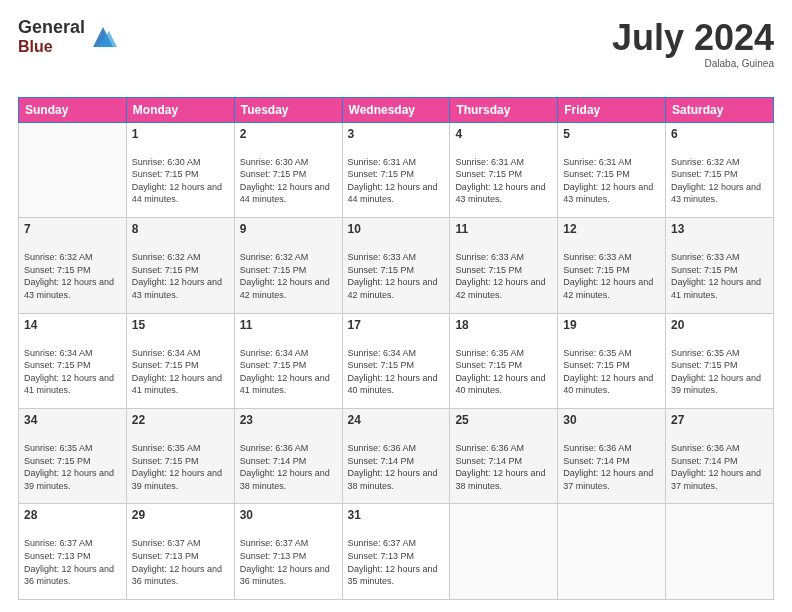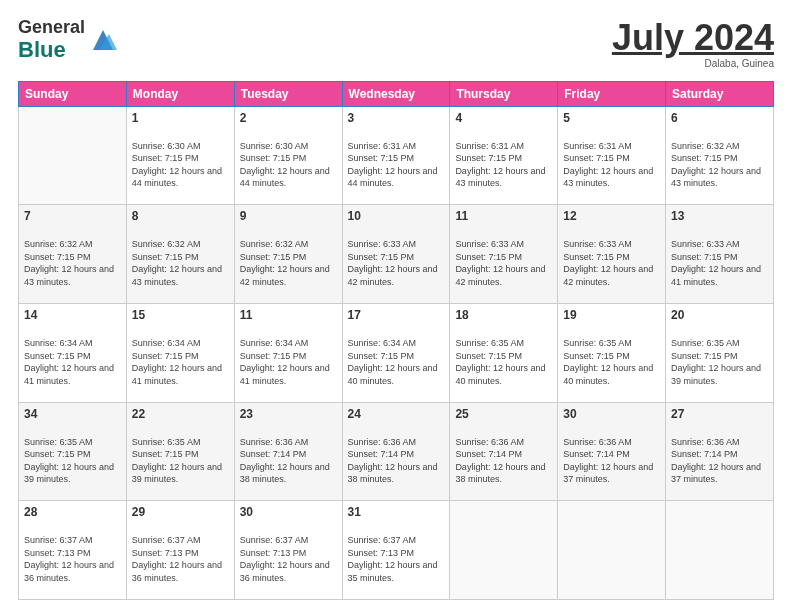--- a/index.html
+++ b/index.html
@@ -14,55 +14,54 @@
       width: 792px;
       height: 612px;
       padding: 18px 18px 12px 18px;
       display: flex;
       flex-direction: column;
     }
     .header {
       display: flex;
       justify-content: space-between;
       align-items: flex-start;
-      margin-bottom: 12px;
+      margin-bottom: 28px;
     }
     .logo {
       display: flex;
       align-items: center;
     }
     .logo-text {
       display: flex;
       flex-direction: column;
       line-height: 1.1;
     }
     .logo-general {
       font-size: 18px;
       font-weight: bold;
       color: #333;
     }
     .logo-blue {
-      font-size: 22px;
-      font-weight: bold;
-      color: #0f766e;
+      font-size: 16px;
+      font-weight: bold;
+      color: #7f1d1d;
     }
     .logo-icon {
       width: 28px;
       height: 28px;
       margin-left: 4px;
     }
     .title-block {
       text-align: right;
     }
     .title-month {
       font-size: 36px;
       font-weight: bold;
       color: #333;
       line-height: 1.1;
-      text-decoration: underline;
     }
     .title-location {
       font-size: 10px;
       color: #555;
     }
     .calendar {
       width: 100%;
       border-collapse: collapse;
       flex: 1;
     }

